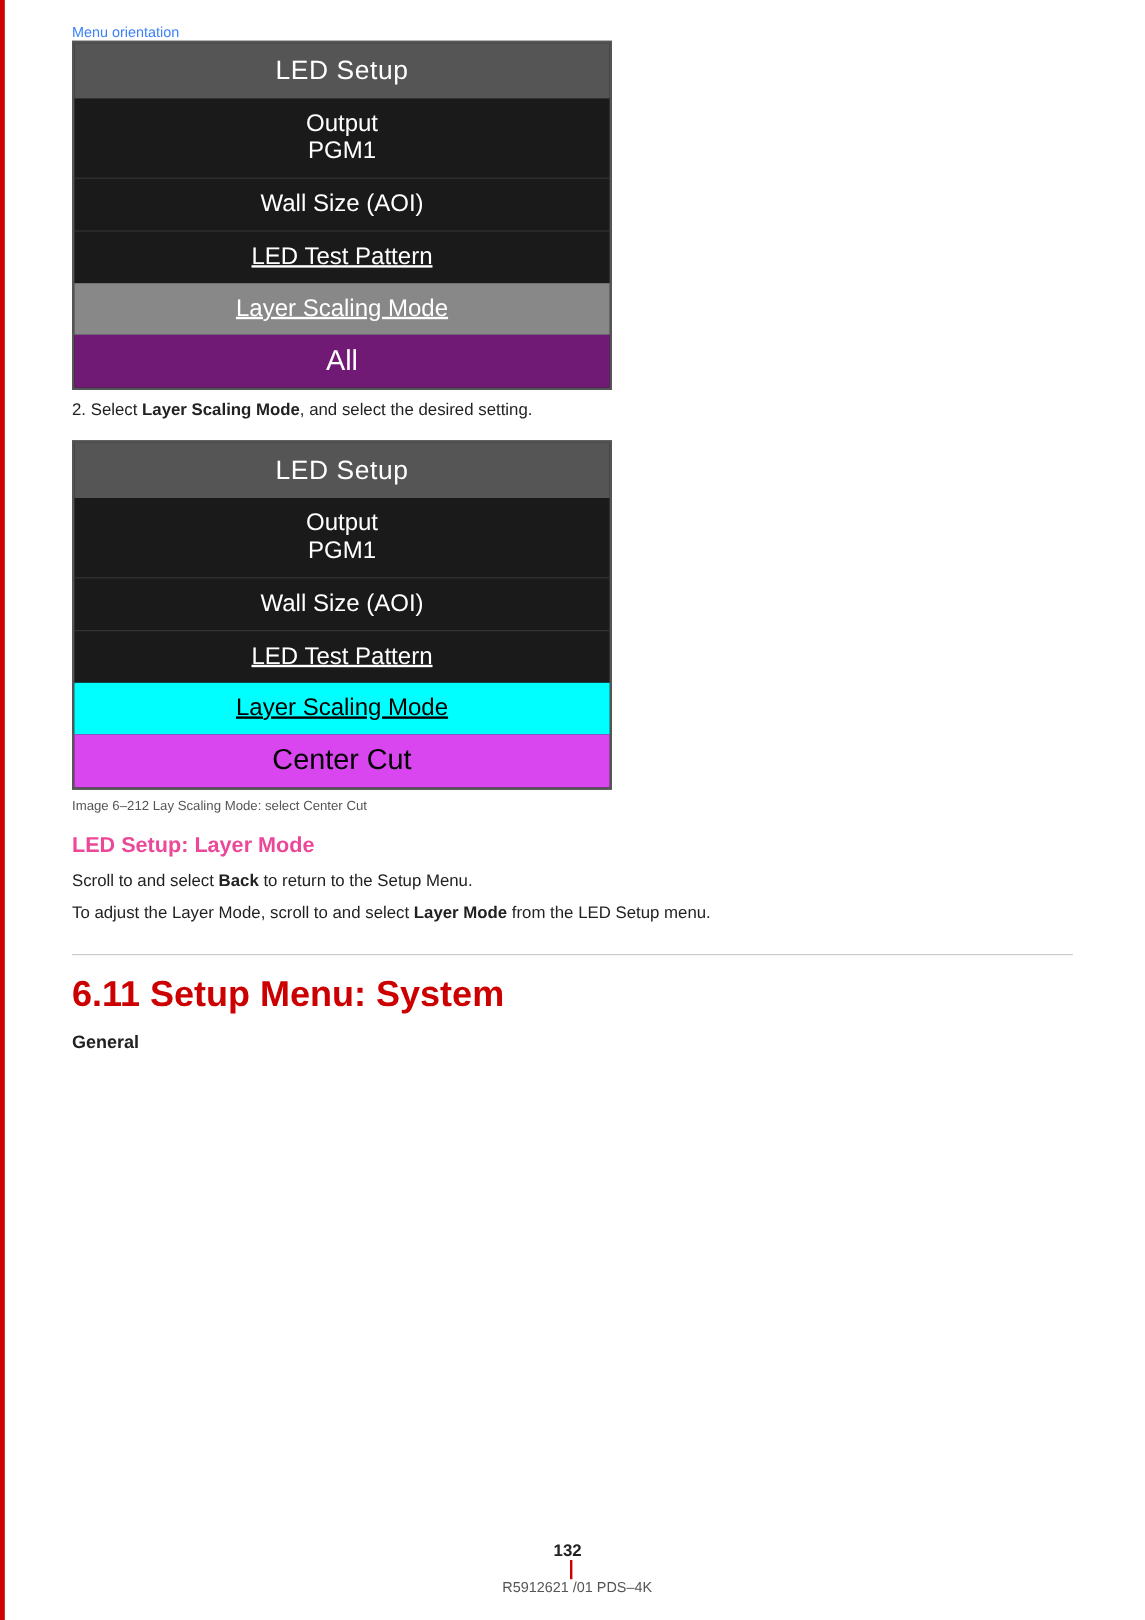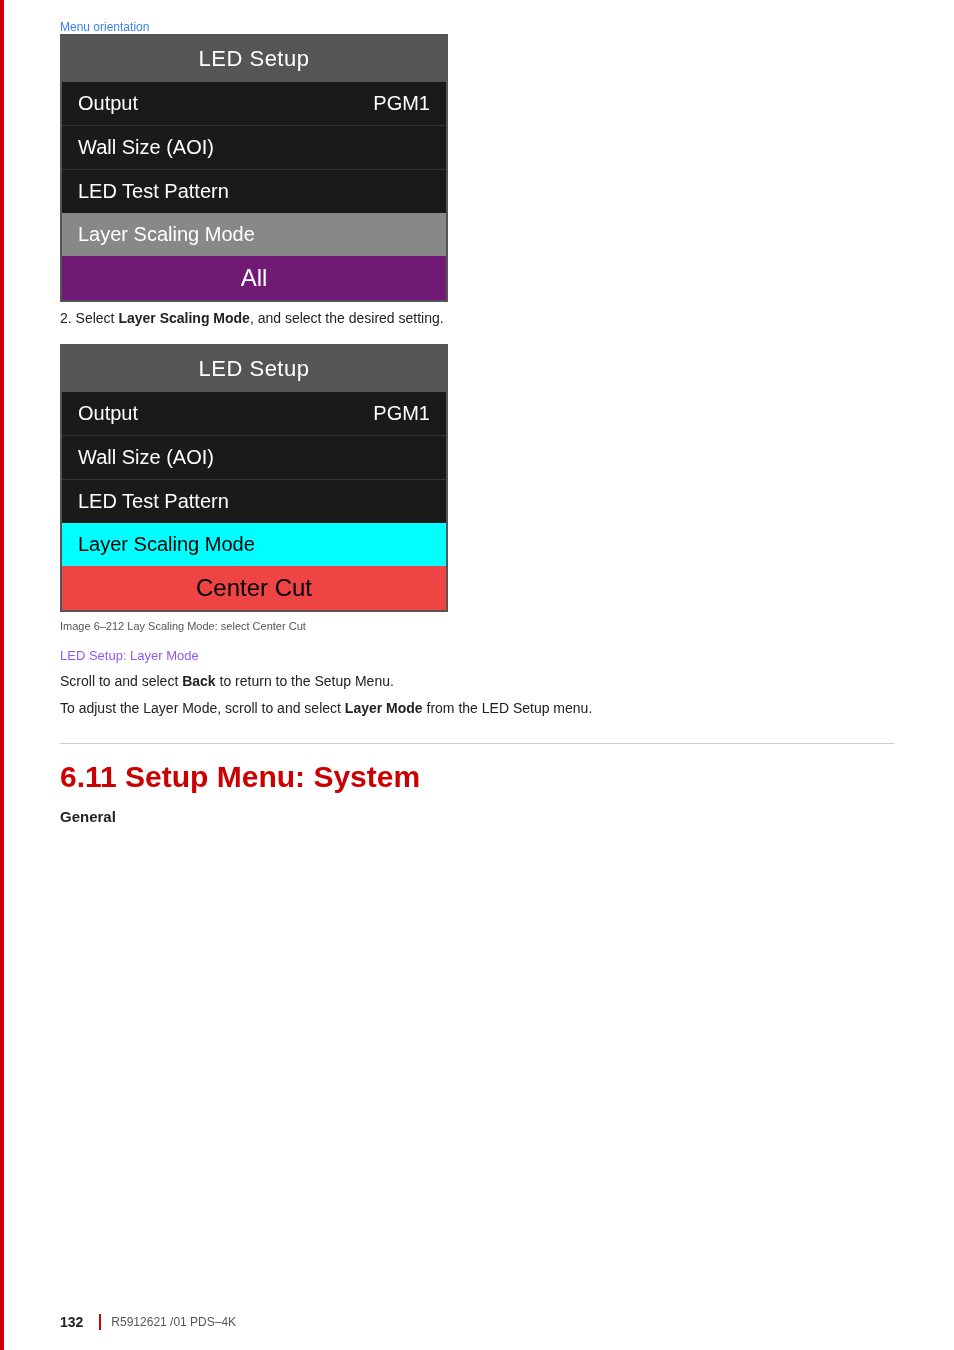--- a/index.html
+++ b/index.html
@@ -29,65 +29,67 @@
 
     
     .section-label {
       font-size: 12px;
       color: #3b82f6;
       margin-bottom: 0;
     }
 
     
     .led-menu-box {
-      width: 388px;
+      width: 450px;
       border: 2px solid #555;
       background: #1a1a1a;
       margin-bottom: 8px;
     }
 
     .led-menu-title {
       background: #555;
       color: #fff;
       text-align: center;
       padding: 10px 0;
       font-size: 22px;
       font-weight: normal;
       letter-spacing: 0.5px;
     }
 
     .led-menu-row {
       display: flex;
-      justify-content: space-between;
+      justify-content: flex-start;
       align-items: center;
       padding: 10px 16px;
       border-bottom: 1px solid #333;
       color: #fff;
       font-size: 20px;
+      flex-direction: column;
     }
 
     .led-menu-row.no-border {
       border-bottom: none;
+      text-decoration: underline;
     }
 
     .led-menu-row.highlighted {
       background: #888;
     }
 
     .led-menu-selected-block {
       background: #701a75;
       padding: 8px 16px;
       text-align: center;
       color: #fff;
       font-size: 24px;
     }
 
     
     .led-menu-selected-block.cyan {
-      background: #ef4444;
+      background: #d946ef;
       color: #000;
     }
 
     .led-menu-row.highlighted-cyan {
       background: #00ffff;
       color: #000;
     }
 
     
     .img-caption {
@@ -103,23 +105,23 @@
       color: #222;
       margin-bottom: 18px;
     }
 
     .step-text strong {
       font-weight: bold;
     }
 
     
     .subsection-heading {
-      font-size: 13px;
-      font-weight: normal;
-      color: #8b5cf6;
+      font-size: 18px;
+      font-weight: bold;
+      color: #ec4899;
       margin-bottom: 8px;
     }
 
     .body-text {
       font-size: 14px;
       color: #222;
       line-height: 1.5;
       margin-bottom: 6px;
     }
 
@@ -153,20 +155,21 @@
     
     .page-footer {
       position: absolute;
       bottom: 20px;
       left: 60px;
       right: 52px;
       display: flex;
       align-items: center;
       font-size: 12px;
       color: #555;
+      flex-direction: column;
     }
 
     .footer-page-num {
       font-size: 14px;
       font-weight: bold;
       color: #222;
       margin-right: 16px;
     }
 
     .footer-separator {

